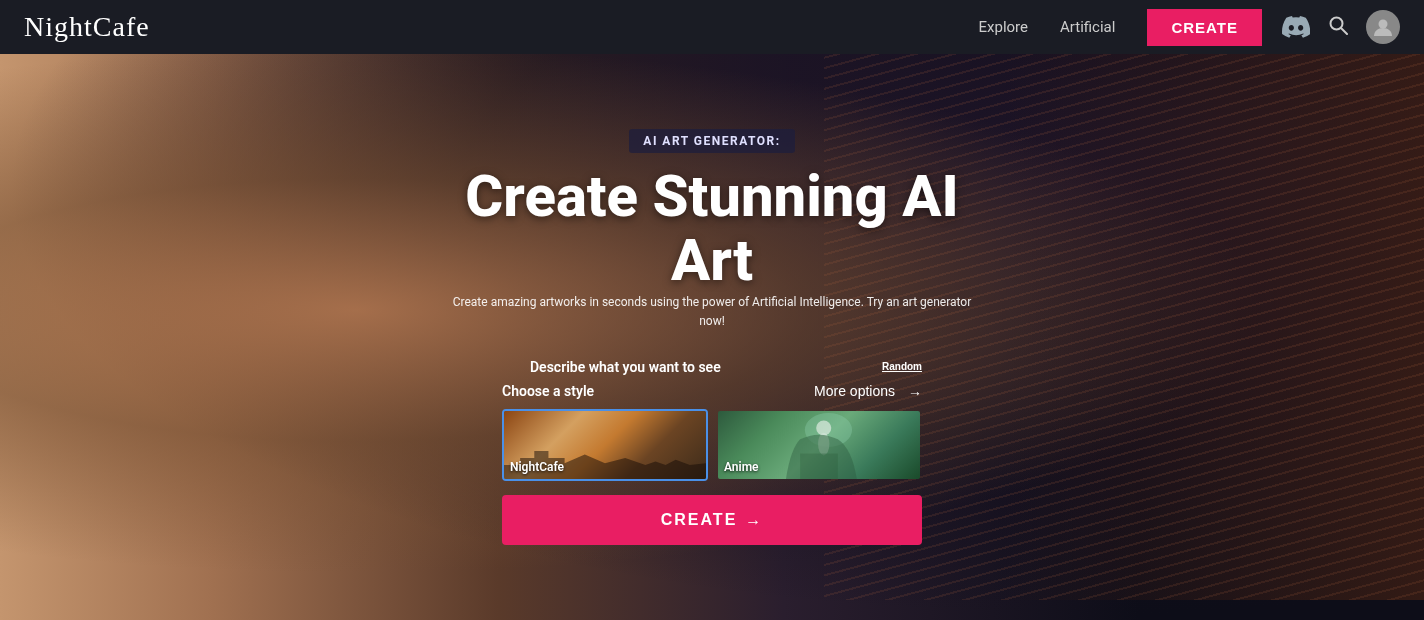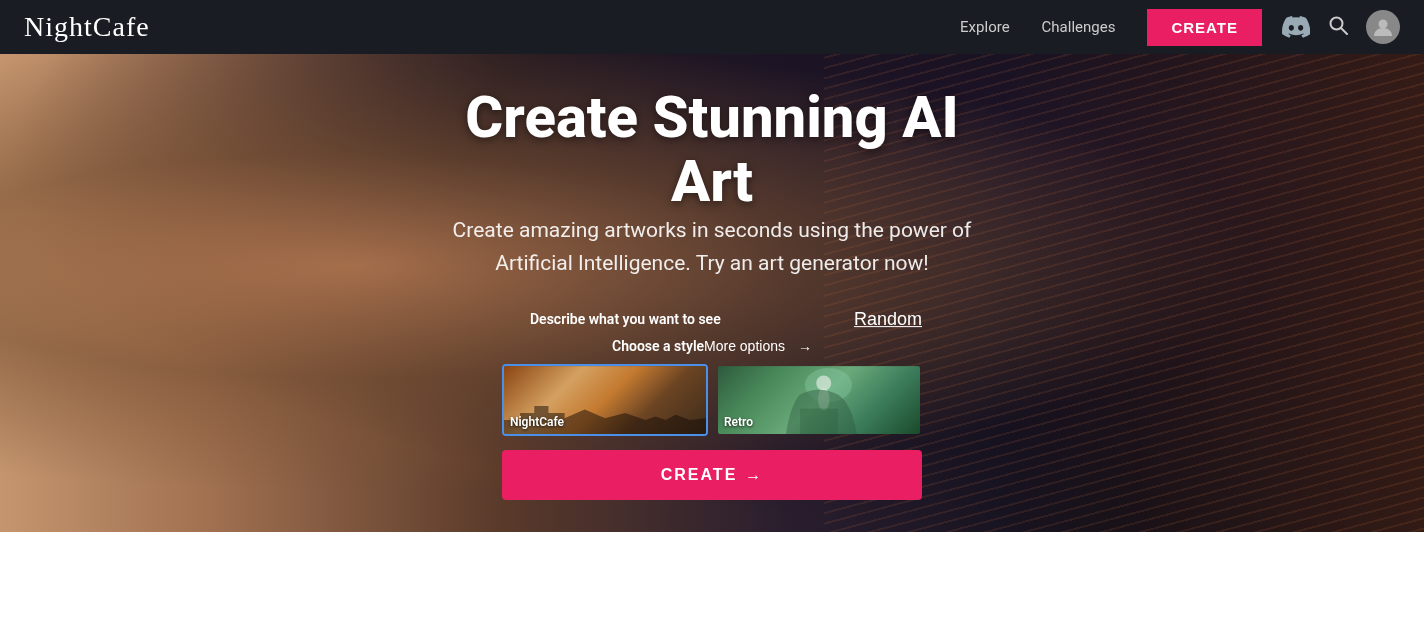--- a/index.html
+++ b/index.html
@@ -86,21 +86,21 @@
       width: 28px;
       height: 28px;
       cursor: pointer;
     }
 
     
     .hero {
       position: absolute;
       top: 0; left: 0;
       width: 1424px;
-      height: 532px;
+      height: 620px;
       background: linear-gradient(135deg, #c9956a 0%, #b07850 20%, #7a5540 40%, #3a2e38 60%, #1a1a2e 80%, #0d0d1a 100%);
       overflow: hidden;
     }
 
     
     .hero-bg {
       position: absolute;
       top: 0; left: 0;
       width: 100%;
       height: 100%;
@@ -152,21 +152,21 @@
 
     .hero-title {
       font-size: 58px;
       font-weight: 800;
       color: #fff;
       line-height: 1.1;
       text-shadow: 0 2px 8px rgba(0,0,0,0.5);
     }
 
     .hero-subtitle {
-      font-size: 21px;
+      font-size: 12px;
       color: rgba(255,255,255,0.9);
       line-height: 1.6;
       margin-bottom: 28px;
     }
 
     
     .form-area {
       background: transparent;
       width: 420px;
       margin: 0 auto;
@@ -181,42 +181,43 @@
 
     .prompt-label {
       color: #fff;
       font-size: 14px;
       font-weight: 600;
       margin-left: 28px;
     }
 
     .random-btn {
       color: #fff;
-      font-size: 18px;
+      font-size: 10px;
       text-decoration: underline;
       cursor: pointer;
       background: none;
       border: none;
+      font-weight: bold;
     }
 
     .prompt-input {
       width: 100%;
       padding: 13px 16px;
       font-size: 15px;
       border: none;
       border-radius: 4px;
       background: rgba(255,255,255,0.95);
       color: #333;
       outline: none;
       margin-bottom: 16px;
     }
 
     .style-label-row {
       display: flex;
-      justify-content: center;
+      justify-content: space-between;
       align-items: center;
       margin-bottom: 10px;
     }
 
     .style-label {
       color: #fff;
       font-size: 14px;
       font-weight: 600;
     }
 
@@ -313,21 +314,21 @@
 
 <div class="hero">
   <div class="hero-bg"></div>
   <div class="hero-hair"></div>
 
   <nav class="navbar">
     <span class="logo">NightCafe</span>
     <div class="nav-spacer"></div>
     <div class="nav-links">
       <a class="nav-link">Explore</a>
-      <a class="nav-link">Challenges</a>
+      <a class="nav-link">Artificial</a>
       <button class="nav-create-btn">CREATE</button>
     </div>
     <div class="nav-icons">
 
       <svg class="discord-icon" viewBox="0 0 28 22" fill="none" xmlns="http://www.w3.org/2000/svg">
         <path d="M23.7 1.8A23.1 23.1 0 0 0 18.0 0c-.23.42-.5.98-.68 1.43a21.4 21.4 0 0 0-6.64 0C10.5.98 10.22.42 10 0A23.2 23.2 0 0 0 4.3 1.8C.62 7.4-.38 12.8.12 18.1a23.4 23.4 0 0 0 7.15 3.64c.58-.79 1.1-1.63 1.54-2.52a15.2 15.2 0 0 1-2.42-1.17c.2-.15.4-.3.59-.46a16.6 16.6 0 0 0 14.24 0c.19.16.39.31.59.46a15.2 15.2 0 0 1-2.43 1.17c.44.89.96 1.73 1.55 2.52a23.3 23.3 0 0 0 7.14-3.64c.58-6.1-.99-11.5-4.3-16.3ZM9.35 14.8c-1.43 0-2.6-1.33-2.6-2.95s1.14-2.95 2.6-2.95 2.63 1.32 2.6 2.95c0 1.62-1.14 2.95-2.6 2.95Zm9.3 0c-1.43 0-2.6-1.33-2.6-2.95s1.14-2.95 2.6-2.95 2.62 1.32 2.6 2.95c0 1.62-1.14 2.95-2.6 2.95Z" fill="#99aab5"></path>
       </svg>
 
       <span class="nav-icon">
         <svg width="20" height="20" viewBox="0 0 20 20" fill="none">
@@ -339,20 +340,21 @@
       <div class="avatar">
         <svg width="22" height="22" viewBox="0 0 22 22" fill="none">
           <circle cx="11" cy="8" r="4.5" fill="#bbb"></circle>
           <path d="M2 20c0-5 4-8 9-8s9 3 9 8" fill="#bbb"></path>
         </svg>
       </div>
     </div>
   </nav>
 
   <div class="hero-content">
+    <div class="badge">AI ART GENERATOR:</div>
     <h1 class="hero-title">Create Stunning AI Art</h1>
     <p class="hero-subtitle">Create amazing artworks in seconds using the power of Artificial Intelligence. Try an art generator now!</p>
 
     <div class="form-area">
       
       <div class="prompt-label-row">
         <label class="prompt-label">Describe what you want to see</label>
         <button class="random-btn">Random</button>
       </div>
 
@@ -377,21 +379,21 @@
           <div class="style-card-bg style-anime">
 
             <svg viewBox="0 0 100 72" style="position:absolute;top:0;left:0;width:100%;height:100%;opacity:0.7">
               <ellipse cx="60" cy="20" rx="25" ry="18" fill="#90d0b0" opacity="0.5"></ellipse>
               <circle cx="55" cy="18" r="8" fill="white" opacity="0.8"></circle>
               <ellipse cx="55" cy="35" rx="6" ry="12" fill="white" opacity="0.7"></ellipse>
               <rect x="30" y="45" width="40" height="27" fill="#1a4a2a" opacity="0.5"></rect>
               <path d="M15 72 Q20 40 30 30 Q50 20 70 30 Q85 40 90 72" fill="#2d5a3d" opacity="0.6"></path>
             </svg>
           </div>
-          <span class="style-card-label">Retro</span>
+          <span class="style-card-label">Anime</span>
         </div>
       </div>
 
       
       <button class="create-btn">
         <span>CREATE</span>
         <span>→</span>
       </button>
     </div>
   </div>

